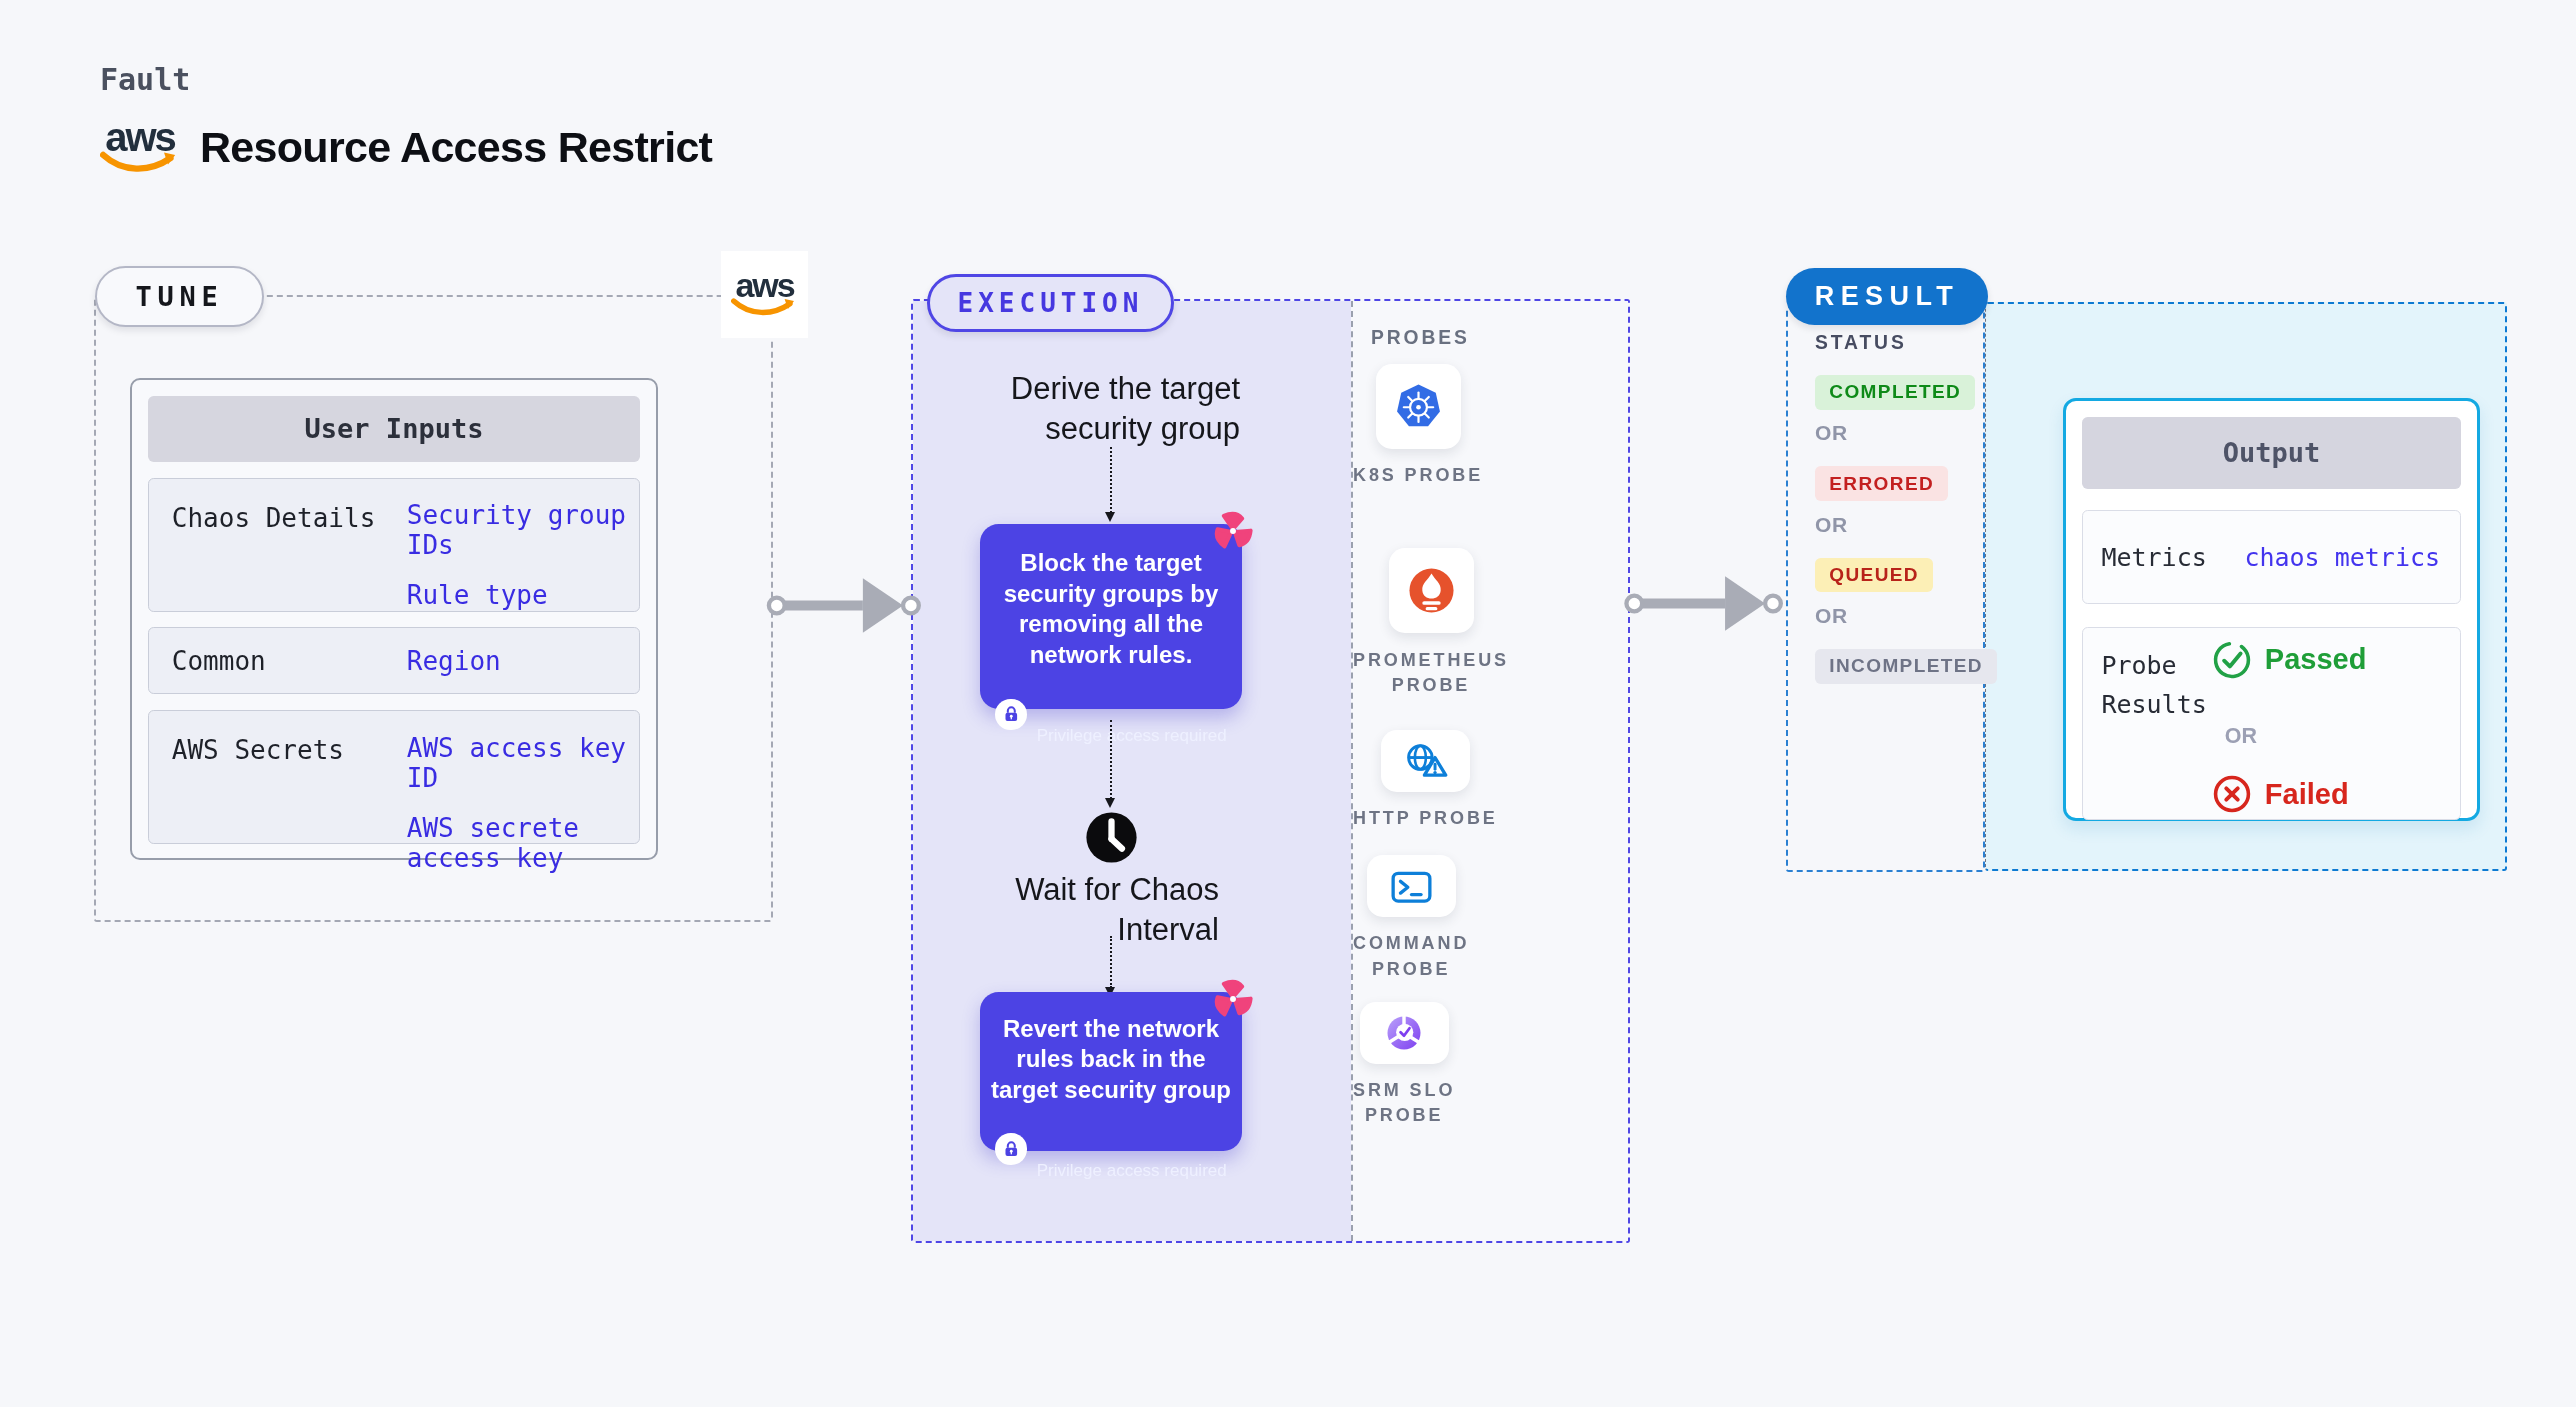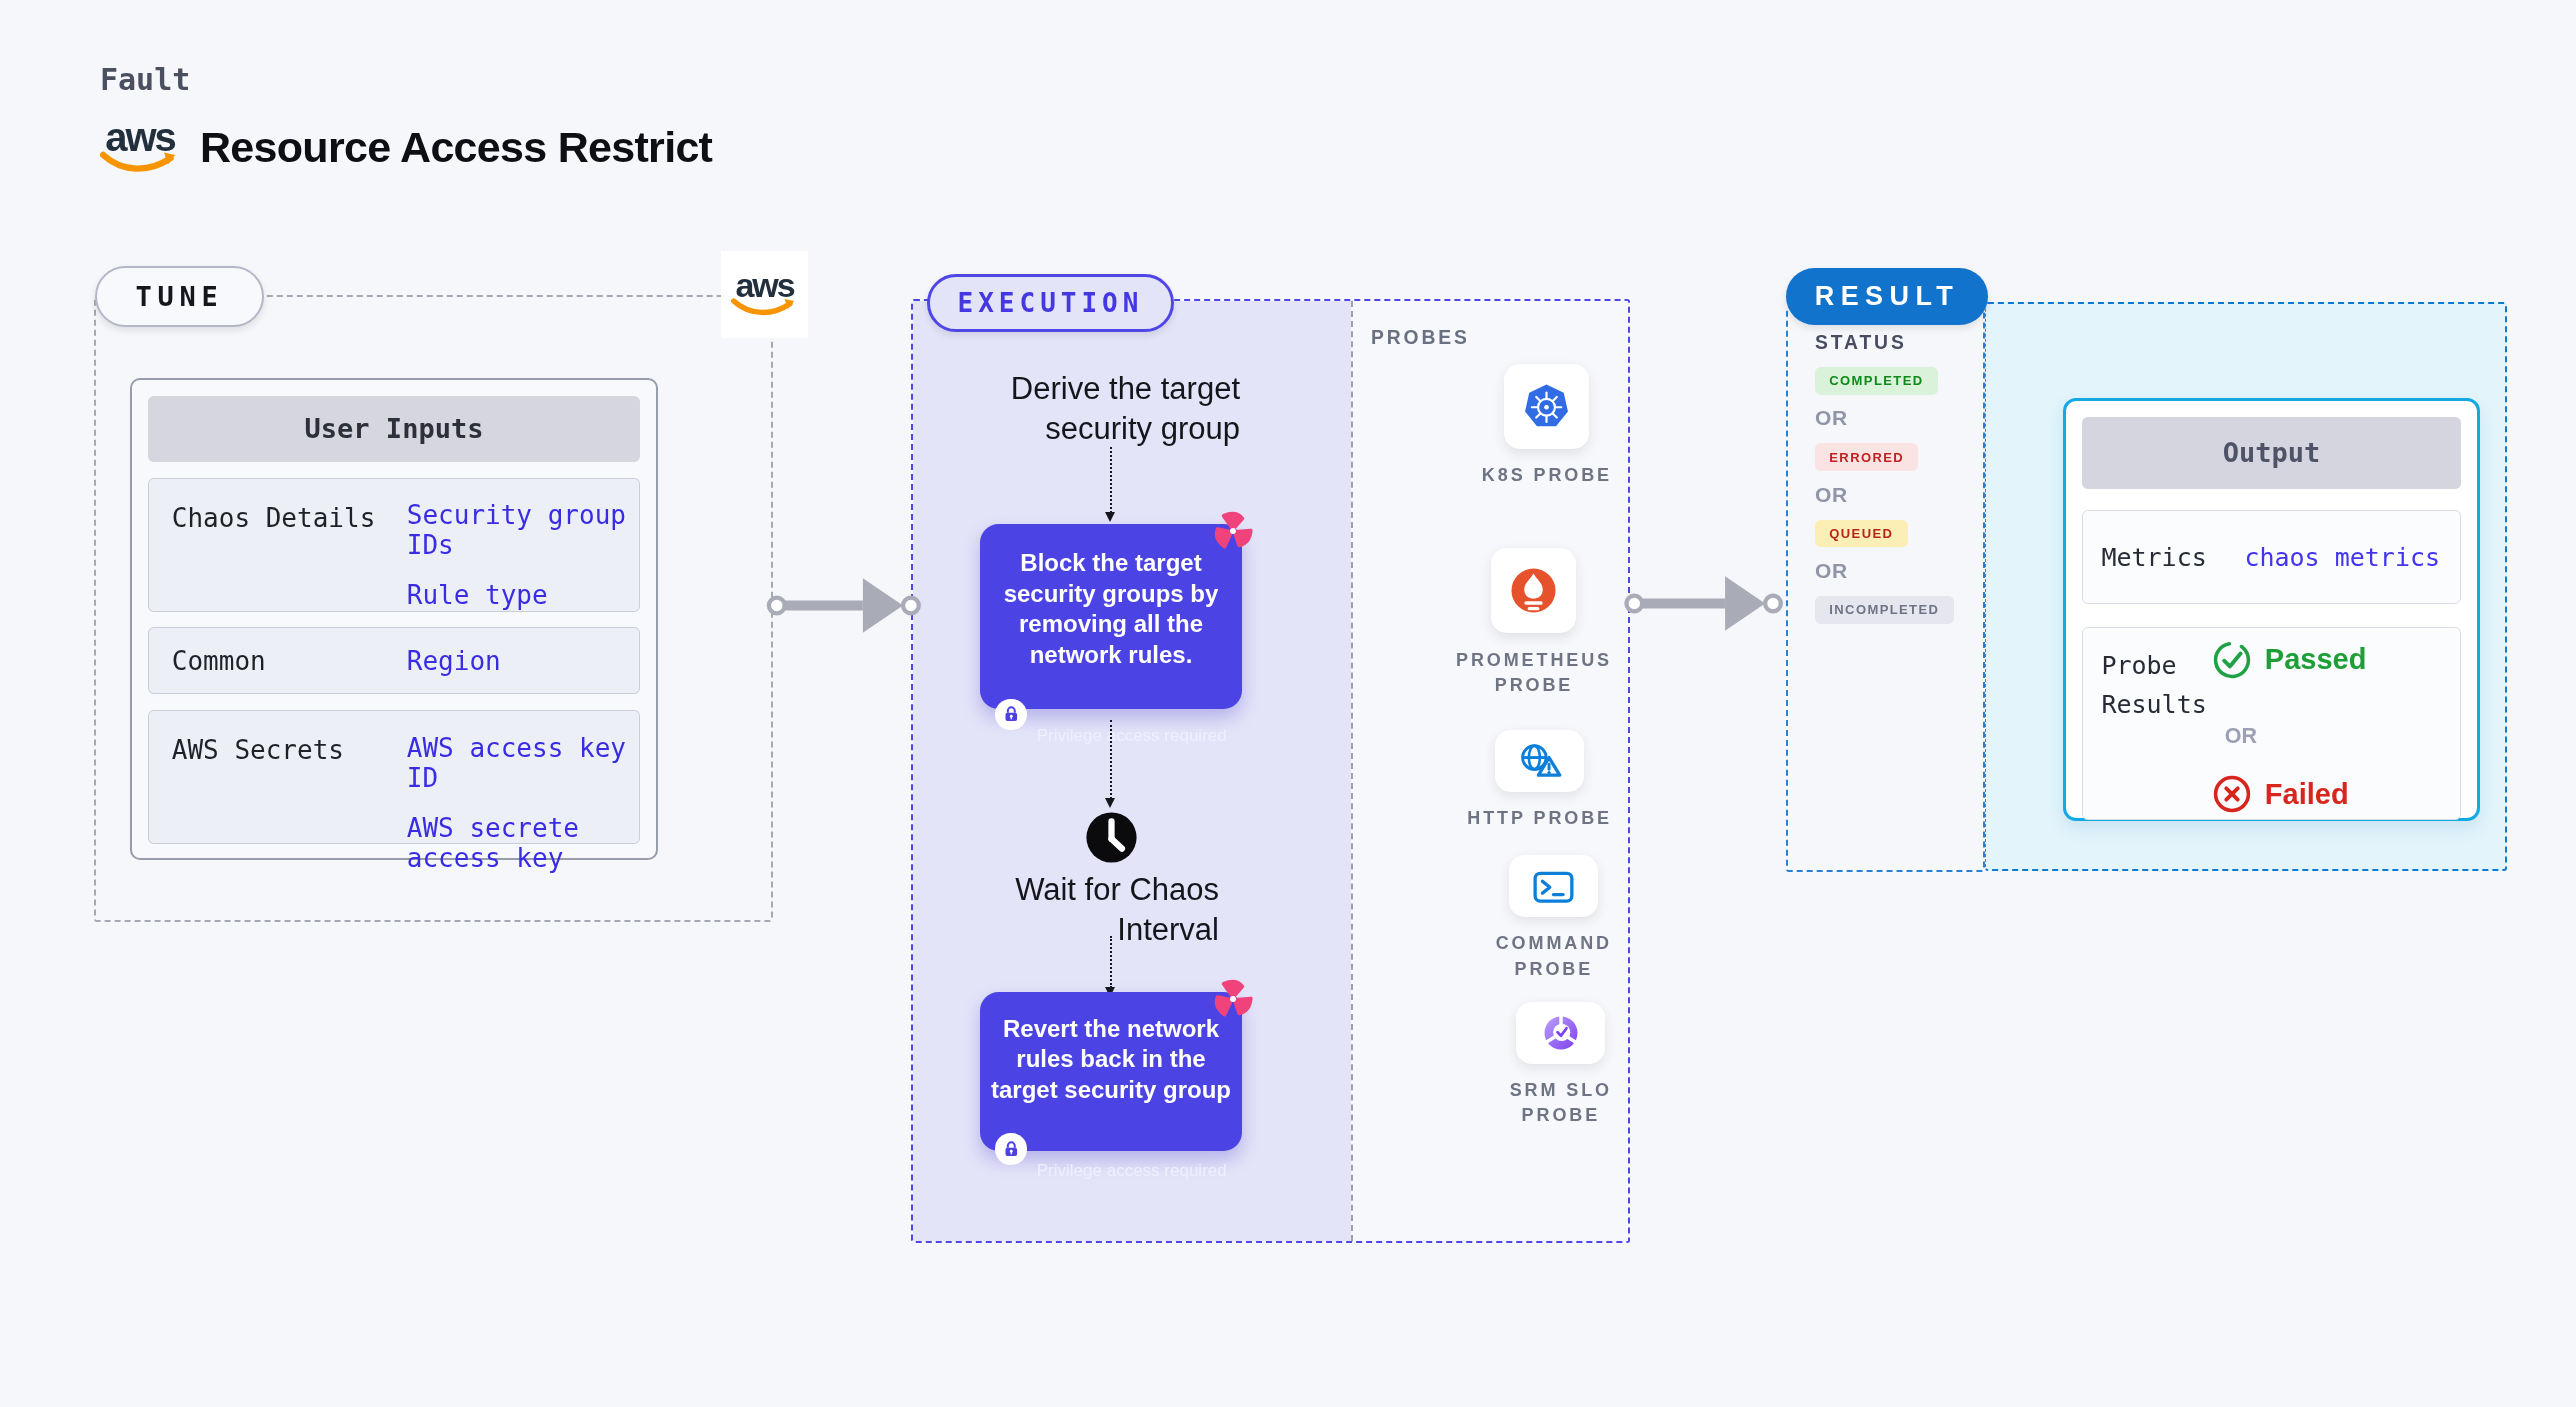--- a/index.html
+++ b/index.html
@@ -75,37 +75,37 @@
                display:flex;align-items:center;justify-content:center;}
   .priv-text{font-size:17px;color:#eef0ff;font-weight:500;margin-top:44px;}
   .pink-icon{position:absolute;right:-11.5px;top:-14.3px;width:42px;height:42px;}
   .clock-wrap{position:absolute;left:172px;top:510px;width:53px;height:53px;}
 
   .probes-col{position:absolute;left:438px;top:0;right:0;bottom:0;border-left:2.1px dashed #9aa0ae;
               background:#f7f8fb;}
   .probes-label{position:absolute;left:18px;top:26px;font-size:19.3px;font-weight:700;
                 letter-spacing:2.9px;color:#697080;}
   .probe-list{position:absolute;left:0;right:16px;top:63px;display:flex;flex-direction:column;
-              align-items:flex-end;}
+              align-items:flex-start;}
   .p-card{background:#ffffff;border-radius:15.8px;box-shadow:0 4.3px 11.5px rgba(30,35,60,.10);
           display:flex;align-items:center;justify-content:center;}
   .p-card-sq{width:85px;height:85px;}
   .p-card-rect{width:89px;height:62px;}
   .p-label{margin-top:14.3px;font-size:18px;font-weight:700;letter-spacing:2.9px;color:#6e7484;
            text-align:center;line-height:1.4;}
   .p-item{display:flex;flex-direction:column;align-items:center;}
   .p-item-2{margin-top:60px;} .p-item-3{margin-top:31.5px;}
   .p-item-4{margin-top:24px;} .p-item-5{margin-top:20px;}
 
   
   .status-box{left:1786px;top:306px;width:199px;height:566px;border:2.1px dashed #2a80d2;
               border-radius:2.9px;box-sizing:border-box;padding:24px 0 0 27px;}
   .status-label{font-size:19.3px;font-weight:700;letter-spacing:2.9px;color:#474c61;}
-  .st-badge{display:inline-block;margin-top:13px;padding:6.4px 14.3px;border-radius:5.7px;
-            font-size:13px;font-weight:700;letter-spacing:1.4px;width:fit-content;}
+  .st-badge{display:inline-block;margin-top:21px;padding:6.4px 14.3px;border-radius:5.7px;
+            font-size:19px;font-weight:700;letter-spacing:1.4px;width:fit-content;}
   .st-or{margin-top:11.5px;font-size:21px;font-weight:700;color:#9095a8;letter-spacing:0.7px;}
   .b-completed{background:#d9f2d9;color:#0e8a18;}
   .b-errored{background:#fae3e3;color:#c32020;}
   .b-queued{background:#fcefb6;color:#b8231a;}
   .b-incompleted{background:#e6e7ee;color:#6e7386;}
   .status-list{display:flex;flex-direction:column;align-items:flex-start;}
 
   .cyan-box{left:1985px;top:302px;width:522px;height:569px;background:#e3f4fb;
             border:2.9px dashed #0d7ad2;border-left:1.4px dashed #6d7280;border-radius:2.9px;
             box-sizing:border-box;}

